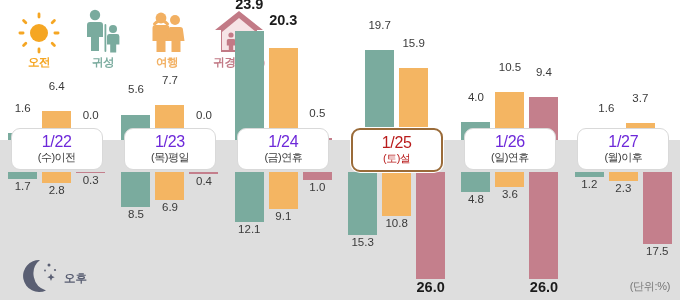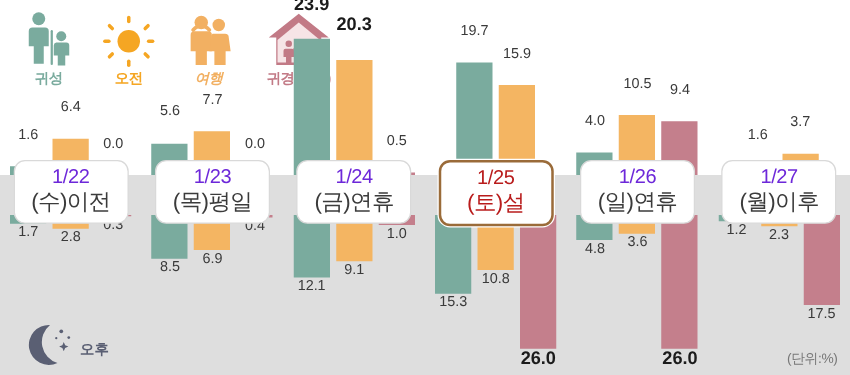--- a/index.html
+++ b/index.html
@@ -53,21 +53,21 @@
   }
   .legend-label {
     font-size: 11.5px;
     font-weight: bold;
     margin-top: 1px;
     letter-spacing: -0.4px;
     white-space: nowrap;
   }
   .lab-sun   { color: #f5a623; }
   .lab-green { color: #7aab9e; }
-  .lab-orange{ color: #f2b062; font-style: italic; }
+  .lab-orange{ color: #f2b062; }
   .lab-pink  { color: #c27a86; }
 
   
   .moon-block {
     position: absolute;
     left: 18px;
     top: 256px;
     width: 74px;
     display: flex;
     flex-direction: row;
@@ -178,55 +178,40 @@
   }
   .pill .d1 {
     display: block;
     font-size: 16px;
     color: #6d28d9;
     line-height: 1.12;
     letter-spacing: -0.3px;
   }
   .pill .d2 {
     display: block;
-    font-size: 18px;
+    font-size: 11px;
     color: #3b3b3b;
     line-height: 1.2;
     letter-spacing: -0.5px;
   }
   .pill.highlight {
     border: 2px solid #9a6b39;
     box-shadow: 0 0 0 1px #ffffff;
   }
   .pill.highlight .d1,
   .pill.highlight .d2 { color: #b91c1c; }
 </style>
 </head>
 <body>
 
 <div id="root">
 
   <div class="pm-band"></div>
 
   <div class="legend">
-
-    <div class="legend-item">
-      <span class="glyph">
-        <svg width="50" height="46" viewBox="0 0 50 46">
-          <g fill="#7aab9e">
-            <circle cx="17" cy="7" r="5.2"></circle>
-            <path d="M12 14 h10 a3 3 0 0 1 3 3 v12 h-4 v14 h-8 v-14 h-4 v-12 a3 3 0 0 1 3 -3 z"></path>
-            <rect x="26.5" y="16" width="1.8" height="28" rx="0.9"></rect>
-            <circle cx="35" cy="21" r="4"></circle>
-            <path d="M31 26 h8 a2.4 2.4 0 0 1 2.4 2.4 v8 h-3.2 v8 h-6 v-8 h-3.2 v-8 a2.4 2.4 0 0 1 2 -2.4 z"></path>
-          </g>
-        </svg>
-      </span>
-      <span class="legend-label lab-green">귀성</span>
-    </div>
 
     <div class="legend-item">
       <span class="glyph">
         <svg width="42" height="42" viewBox="0 0 42 42">
           <g fill="#f5a623">
             <circle cx="21" cy="21" r="9"></circle>
             <rect x="19.6" y="0.5" width="2.8" height="6" rx="1.4"></rect>
             <rect x="19.6" y="35.5" width="2.8" height="6" rx="1.4"></rect>
             <rect x="0.5" y="19.6" width="6" height="2.8" rx="1.4"></rect>
             <rect x="35.5" y="19.6" width="6" height="2.8" rx="1.4"></rect>
@@ -235,20 +220,35 @@
             <rect x="5.3" y="29.3" width="2.8" height="6" rx="1.4" transform="rotate(45 6.7 32.3)"></rect>
             <rect x="33.9" y="29.3" width="2.8" height="6" rx="1.4" transform="rotate(-45 35.3 32.3)"></rect>
           </g>
         </svg>
       </span>
       <span class="legend-label lab-sun">오전</span>
     </div>
 
     <div class="legend-item">
       <span class="glyph">
+        <svg width="50" height="46" viewBox="0 0 50 46">
+          <g fill="#7aab9e">
+            <circle cx="17" cy="7" r="5.2"></circle>
+            <path d="M12 14 h10 a3 3 0 0 1 3 3 v12 h-4 v14 h-8 v-14 h-4 v-12 a3 3 0 0 1 3 -3 z"></path>
+            <rect x="26.5" y="16" width="1.8" height="28" rx="0.9"></rect>
+            <circle cx="35" cy="21" r="4"></circle>
+            <path d="M31 26 h8 a2.4 2.4 0 0 1 2.4 2.4 v8 h-3.2 v8 h-6 v-8 h-3.2 v-8 a2.4 2.4 0 0 1 2 -2.4 z"></path>
+          </g>
+        </svg>
+      </span>
+      <span class="legend-label lab-green">귀성</span>
+    </div>
+
+    <div class="legend-item">
+      <span class="glyph">
         <svg width="52" height="46" viewBox="0 0 52 46">
           <g fill="#f2b062">
             <circle cx="20" cy="10" r="5.4"></circle>
             <path d="M14.5 17 h11 a3 3 0 0 1 3 3 v13 h-4 v11 h-9 v-11 h-4 v-13 a3 3 0 0 1 3 -3 z"></path>
             <path d="M13.5 16 q6.5 -7 13 0" fill="none" stroke="#f2b062" stroke-width="3" stroke-linecap="round"></path>
             <circle cx="34" cy="12" r="5"></circle>
             <path d="M29 19 h10 a3 3 0 0 1 3 3 l1.5 11 h-4 v11 h-9 v-11 h-4 l1.5 -11 a3 3 0 0 1 1 -3 z"></path>
           </g>
         </svg>
       </span>

